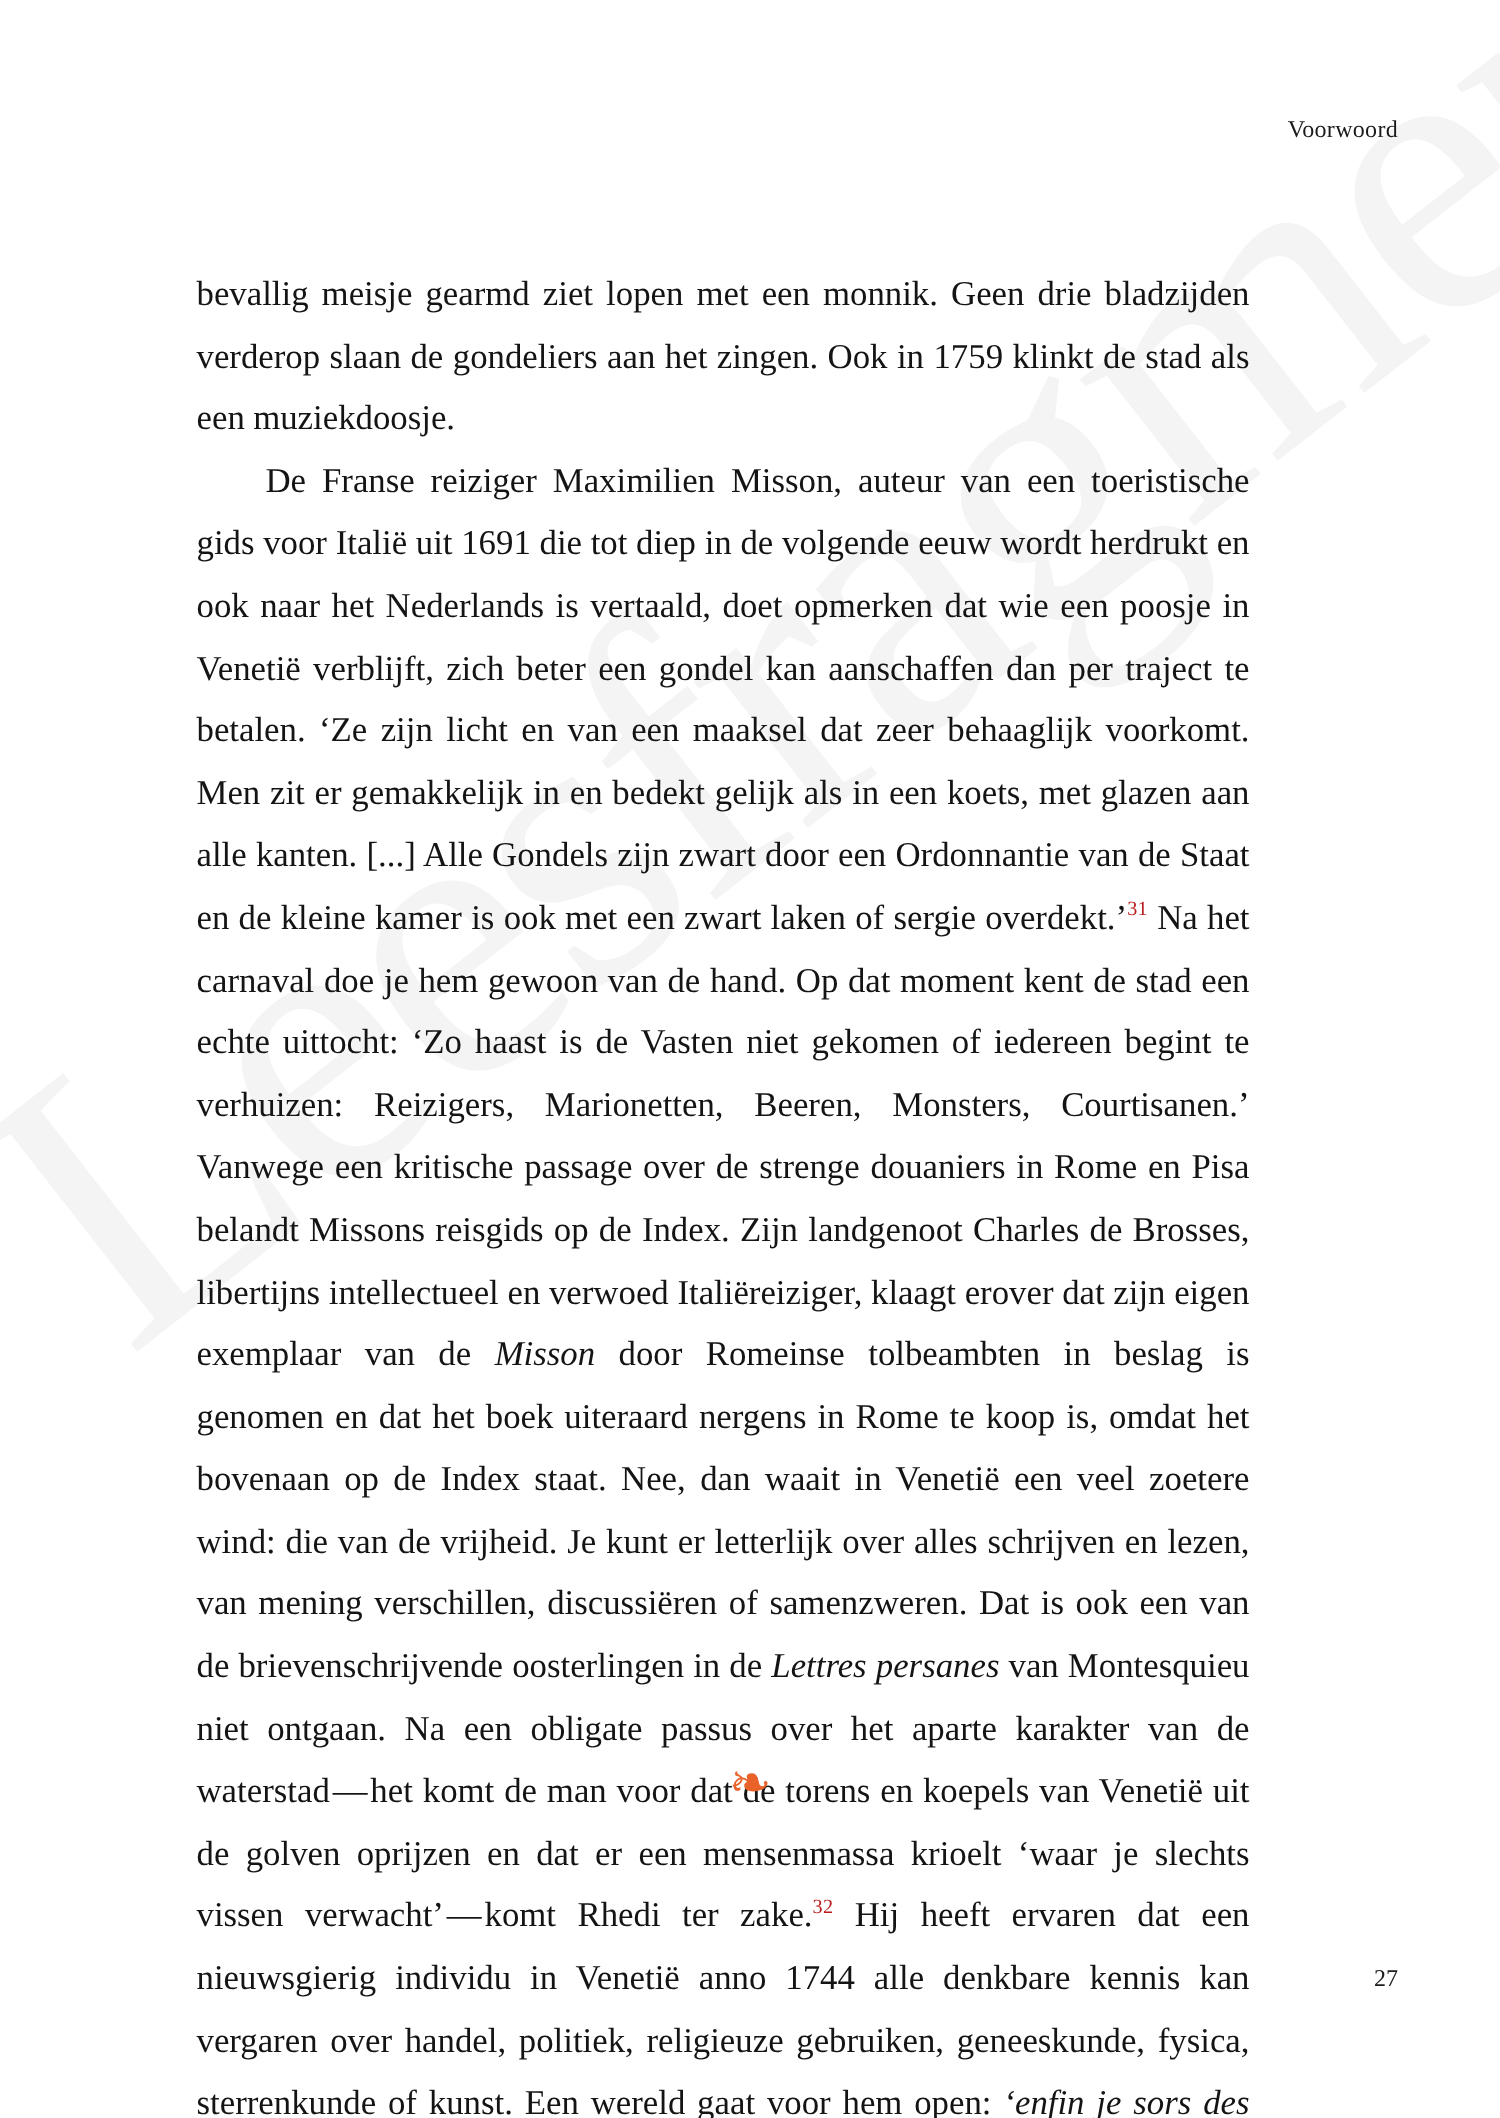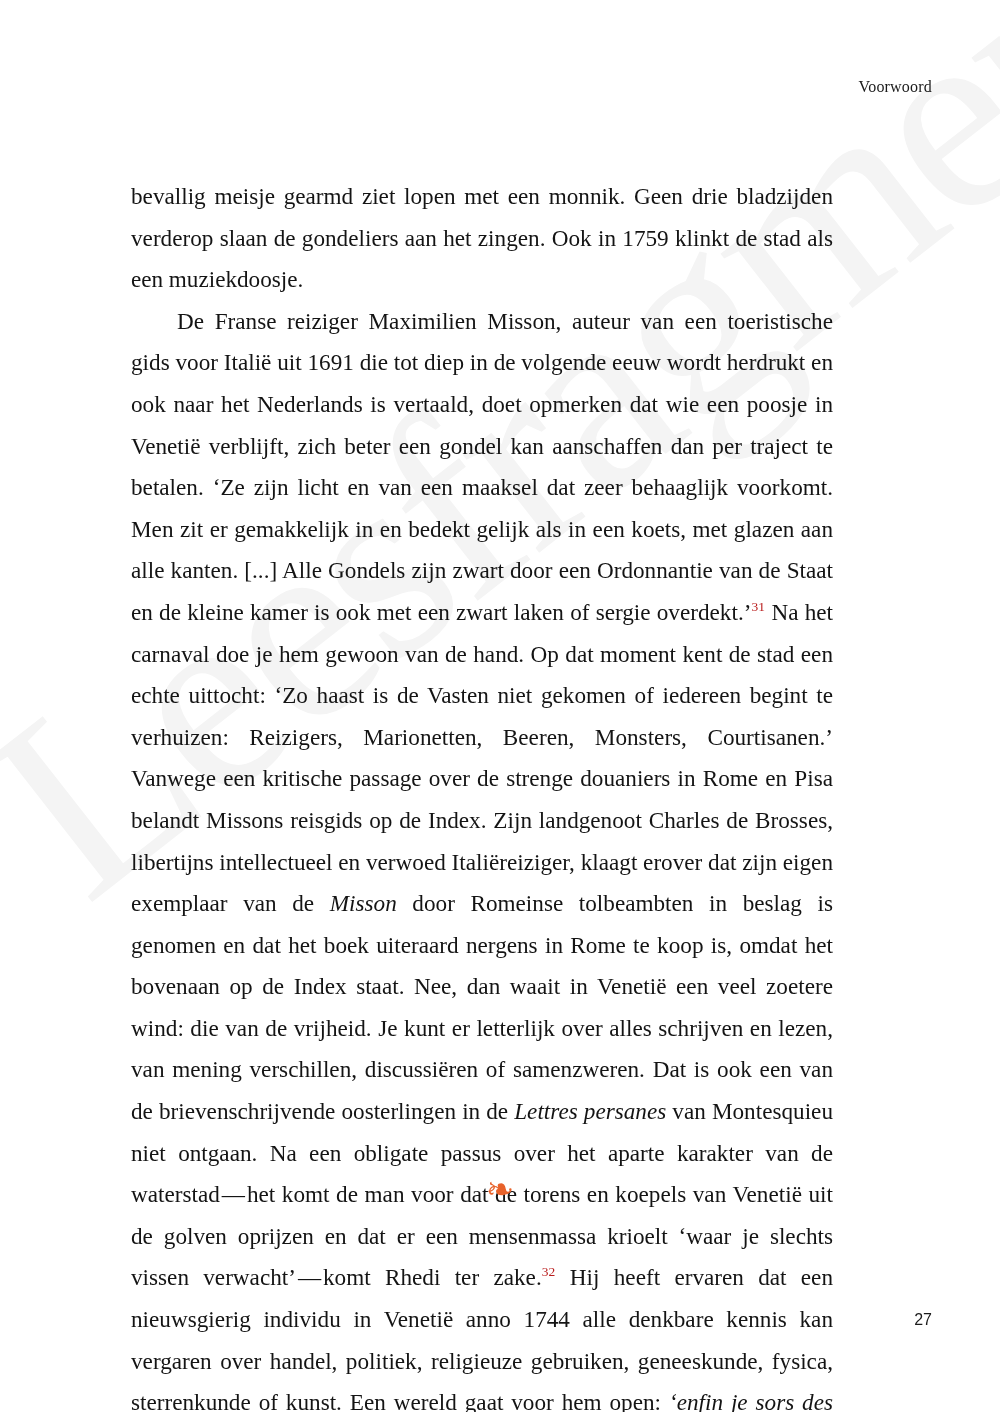--- a/index.html
+++ b/index.html
@@ -108,21 +108,21 @@
     line-height: 1;
     font-family: "DejaVu Sans", "Liberation Sans", sans-serif;
   }
 
   
   .folio {
     position: absolute;
     right: 68px;
     top: 1311px;
     z-index: 3;
-    font-family: Liberation Sans, sans-serif;
+    font-family: Liberation Serif, serif;
     font-size: 16px;
     color: #1b1b1b;
   }
 </style>
 </head>
 <body>
 
 <div class="page">
 
   <div class="watermark">

